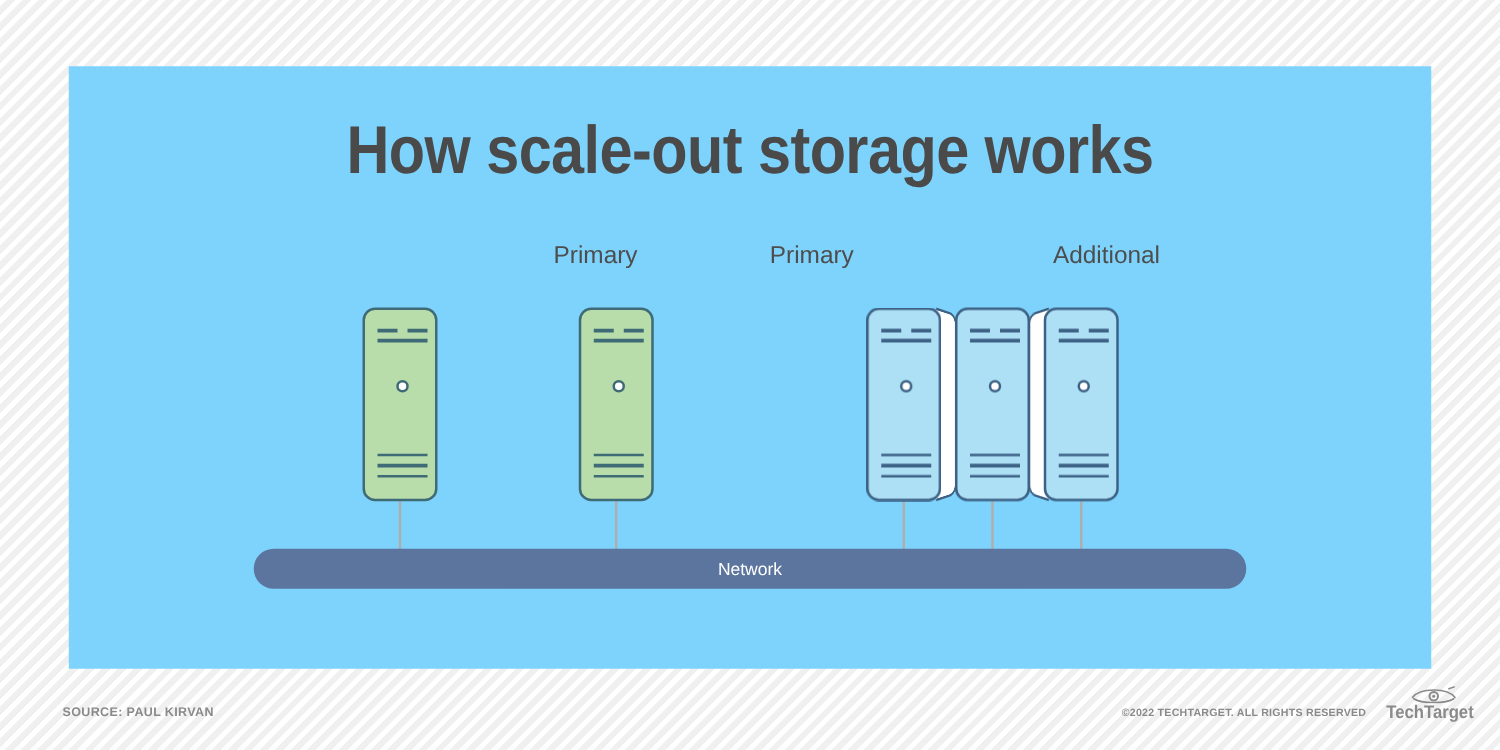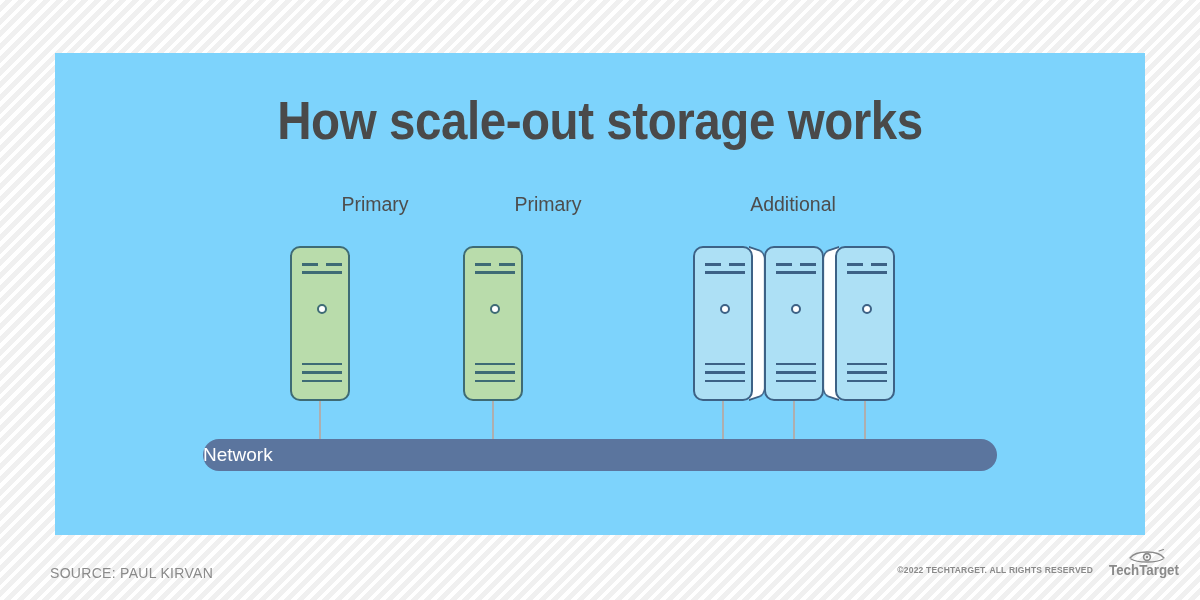--- a/index.html
+++ b/index.html
@@ -42,21 +42,21 @@
     color: #4a4a4a;
     letter-spacing: -0.5px;
     transform: scaleX(0.88);
     transform-origin: center center;
     white-space: nowrap;
   }
 
   
   .group-label {
     position: absolute;
-    text-align: center;
+    text-align: right;
     font-size: 19.5px;
     line-height: 22.5px;
     color: #4d4d4d;
     white-space: nowrap;
   }
   #label-file-server    { left: 185px; top: 140px; width: 270px; }
   #label-storage-server { left: 358px; top: 140px; width: 270px; }
   #label-additional     { left: 603px; top: 140px; width: 270px; }
 
   
@@ -175,31 +175,32 @@
   
   #network-bar {
     position: absolute;
     left: 148px;
     top: 386px;
     width: 794px;
     height: 32px;
     background: #5b759e;
     border-radius: 16px;
     color: #ffffff;
-    font-size: 19px;
+    font-size: 14px;
     line-height: 32px;
+    text-align: center;
   }
 
   
   #footer-source {
     position: absolute;
     left: 50px;
     top: 565px;
-    font-size: 14px;
-    font-weight: normal;
+    font-size: 10px;
+    font-weight: bold;
     letter-spacing: 0.3px;
     color: #8a8a8a;
   }
   #footer-copyright {
     position: absolute;
     right: 107px;
     top: 565px;
     font-size: 8.5px;
     font-weight: bold;
     letter-spacing: 0.2px;

